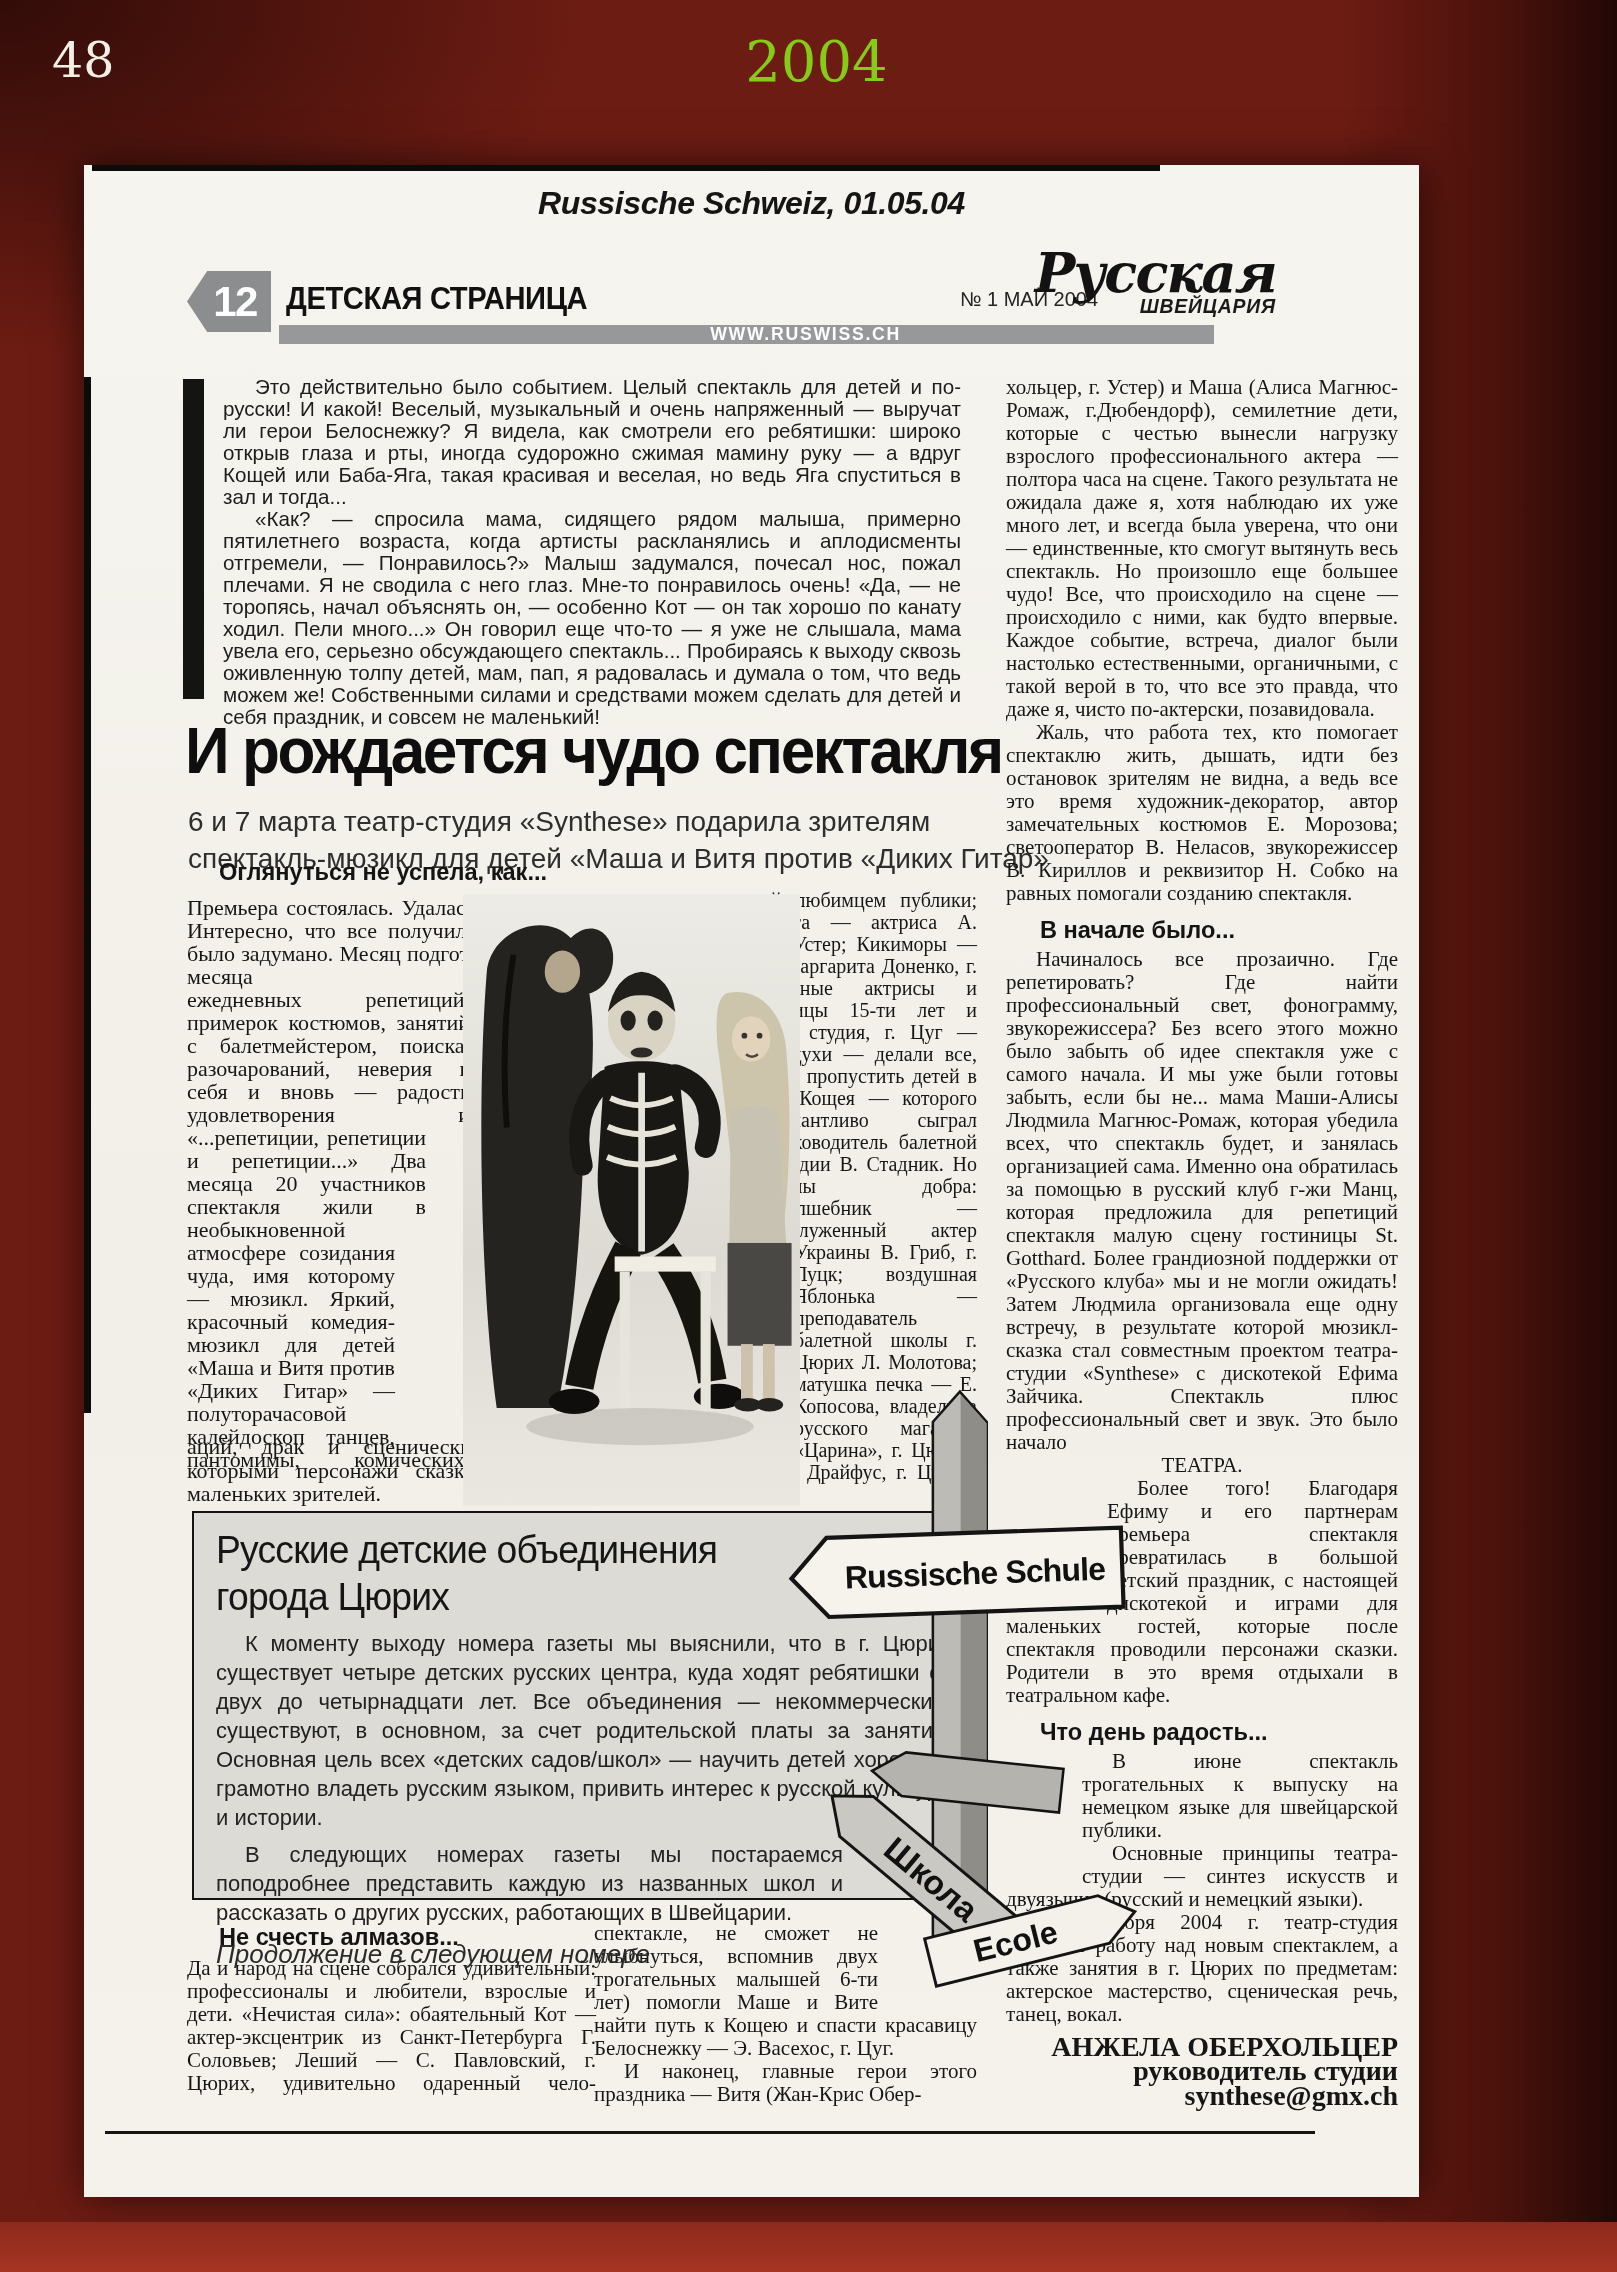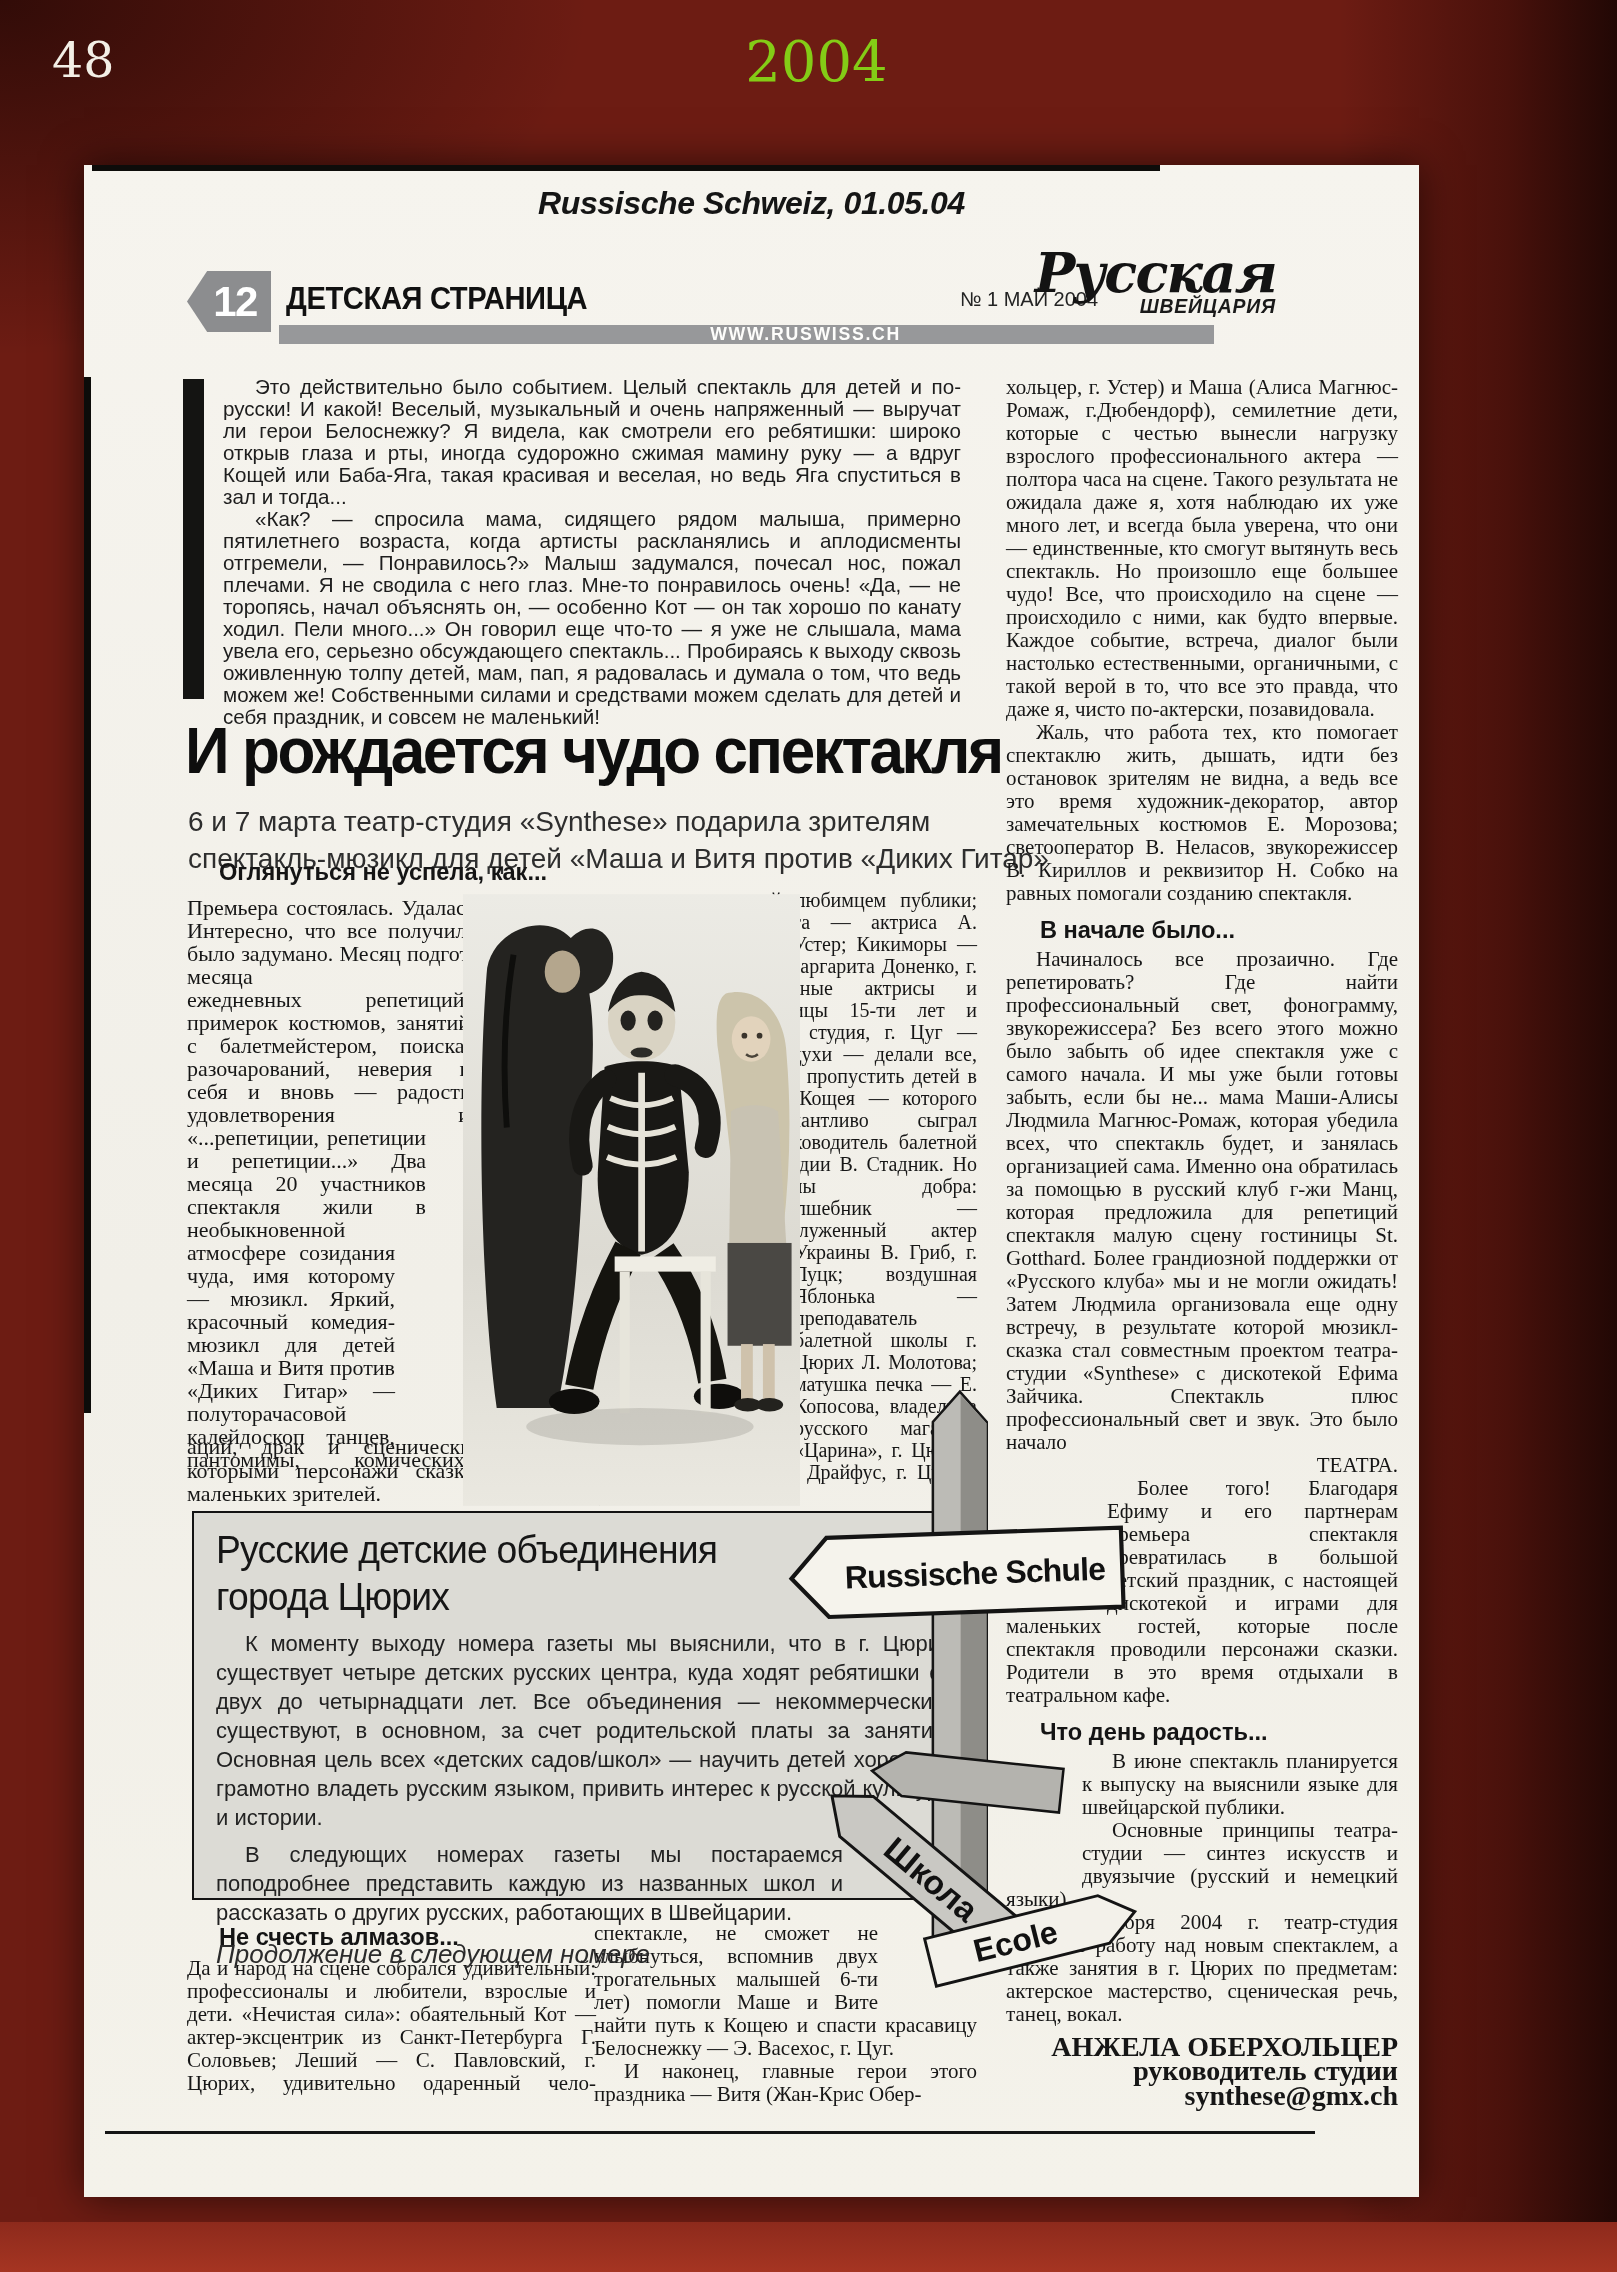--- a/index.html
+++ b/index.html
@@ -58,21 +58,21 @@
   .col-left p{margin:0;}
   .col-left .lead{text-align-last:justify;}
   .col-left .flow{text-align-last:justify;}
   .col-left-wide{position:absolute;left:103px;top:1270px;width:414px;font-size:22px;line-height:23.6px;}
   .col-mid{position:absolute;left:510px;top:724px;width:383px;font-size:20px;line-height:22px;}
   .col-right{position:absolute;left:922px;top:211px;width:392px;font-size:21px;line-height:23px;}
   .col-right p{margin:0;}
   .col-right .ind{text-indent:30px;}
   .col-right .kicker{margin:13.5px 0 6.7px 34px;}
   .jl{text-align-last:justify;}
-  .theater{text-align:right;font-family:"Liberation Serif",serif;}
+  .theater{text-align:center;font-family:"Liberation Serif",serif;}
   .sig{margin-top:8.4px;text-align:right;font-weight:bold;font-size:28px;line-height:24.4px;
     font-family:"Liberation Serif",serif;}
 
   .sp{display:block;}
   .spL1{float:right;clear:right;width:98px;height:158px;}
   .spL2{float:right;clear:right;width:142px;height:113px;}
   .spL3{float:right;clear:right;width:173px;height:180px;}
   .spM1{float:left;clear:left;width:8.4px;height:23px;}
   .spM2{float:left;clear:left;width:52px;height:89px;}
   .spM3{float:left;clear:left;width:125px;height:112px;}
@@ -218,21 +218,21 @@
       <div class="kicker">В начале было...</div>
       <p class="ind jl">Начиналось все прозаично. Где репетировать? Где найти профессиональный свет, фонограмму, звукорежиссера? Без всего этого можно было забыть об идее спектакля уже с самого начала. И мы уже были готовы забыть, если бы не... мама Маши-Алисы Людмила Магнюс-Ромаж, которая убедила всех, что спектакль будет, и занялась организацией сама. Именно она обратилась за помощью в русский клуб г-жи Манц, которая предложила для репетиций спектакля малую сцену гостиницы St. Gotthard. Более грандиозной поддержки от «Русского клуба» мы и не могли ожидать! Затем Людмила организовала еще одну встречу, в результате которой мюзикл-сказка стал совместным проектом театра-студии «Synthese» с дискотекой Ефима Зайчика. Спектакль плюс профессиональный свет и звук. Это было начало</p>
       <div class="theater">ТЕАТРА.</div>
       <p class="ind">
         <span class="sp spR1"></span>
         <span>Более того! Благодаря Ефиму и его партнерам премьера спектакля превратилась в большой детский праздник, с настоящей дискотекой и играми для маленьких гостей, которые после спектакля проводили персонажи сказки. Родители в это время отдыхали в театральном кафе.</span>
       </p>
       <div class="kicker">Что день радость...</div>
       <p class="ind">
         <span class="sp spR2"></span>
-        <span>В июне спектакль планируется к выпуску на выяснили языке для швейцарской публики.</span>
+        <span>В июне спектакль трогательных к выпуску на немецком языке для швейцарской публики.</span>
       </p>
       <p class="ind">Основные принципы театра-студии — синтез искусств и двуязычие (русский и немецкий языки).</p>
       <p class="ind">С сентября 2004 г. театр-студия начинает работу над новым спектаклем, а также занятия в г. Цюрих по предметам: актерское мастерство, сценическая речь, танец, вокал.</p>
       <div class="sig">
         <div>АНЖЕЛА ОБЕРХОЛЬЦЕР</div>
         <div>руководитель студии</div>
         <div>synthese@gmx.ch</div>
       </div>
     </div>
 

